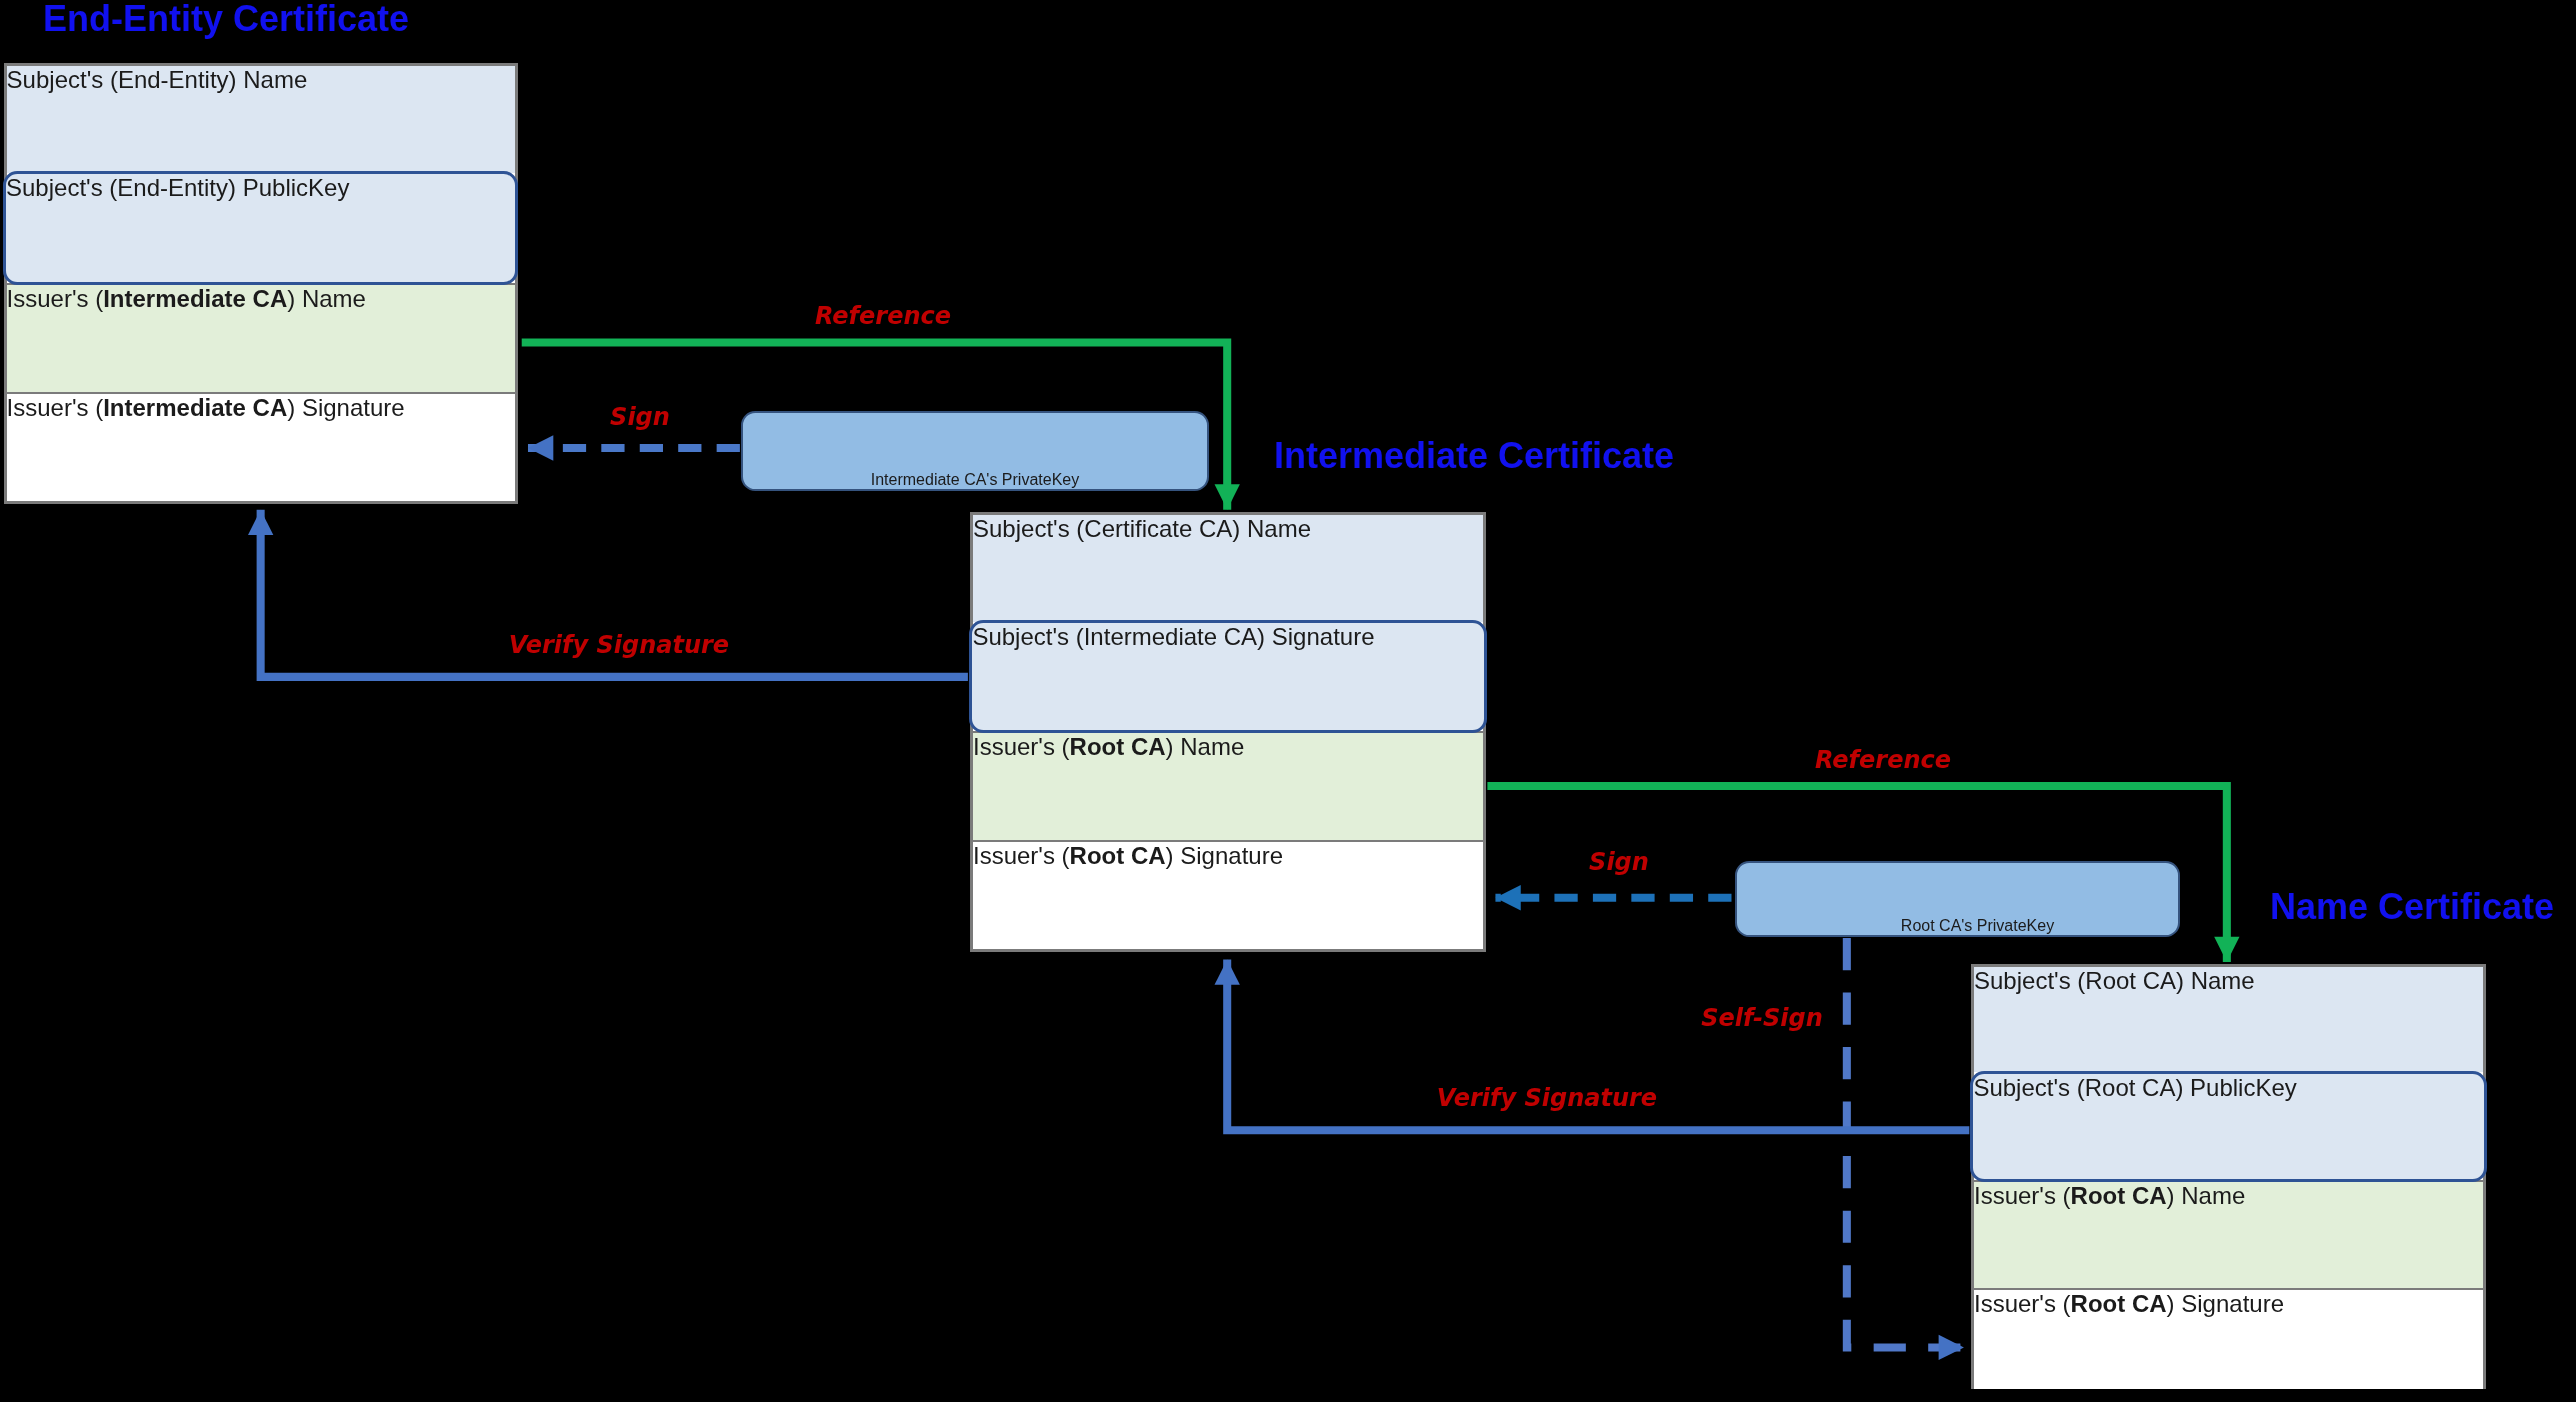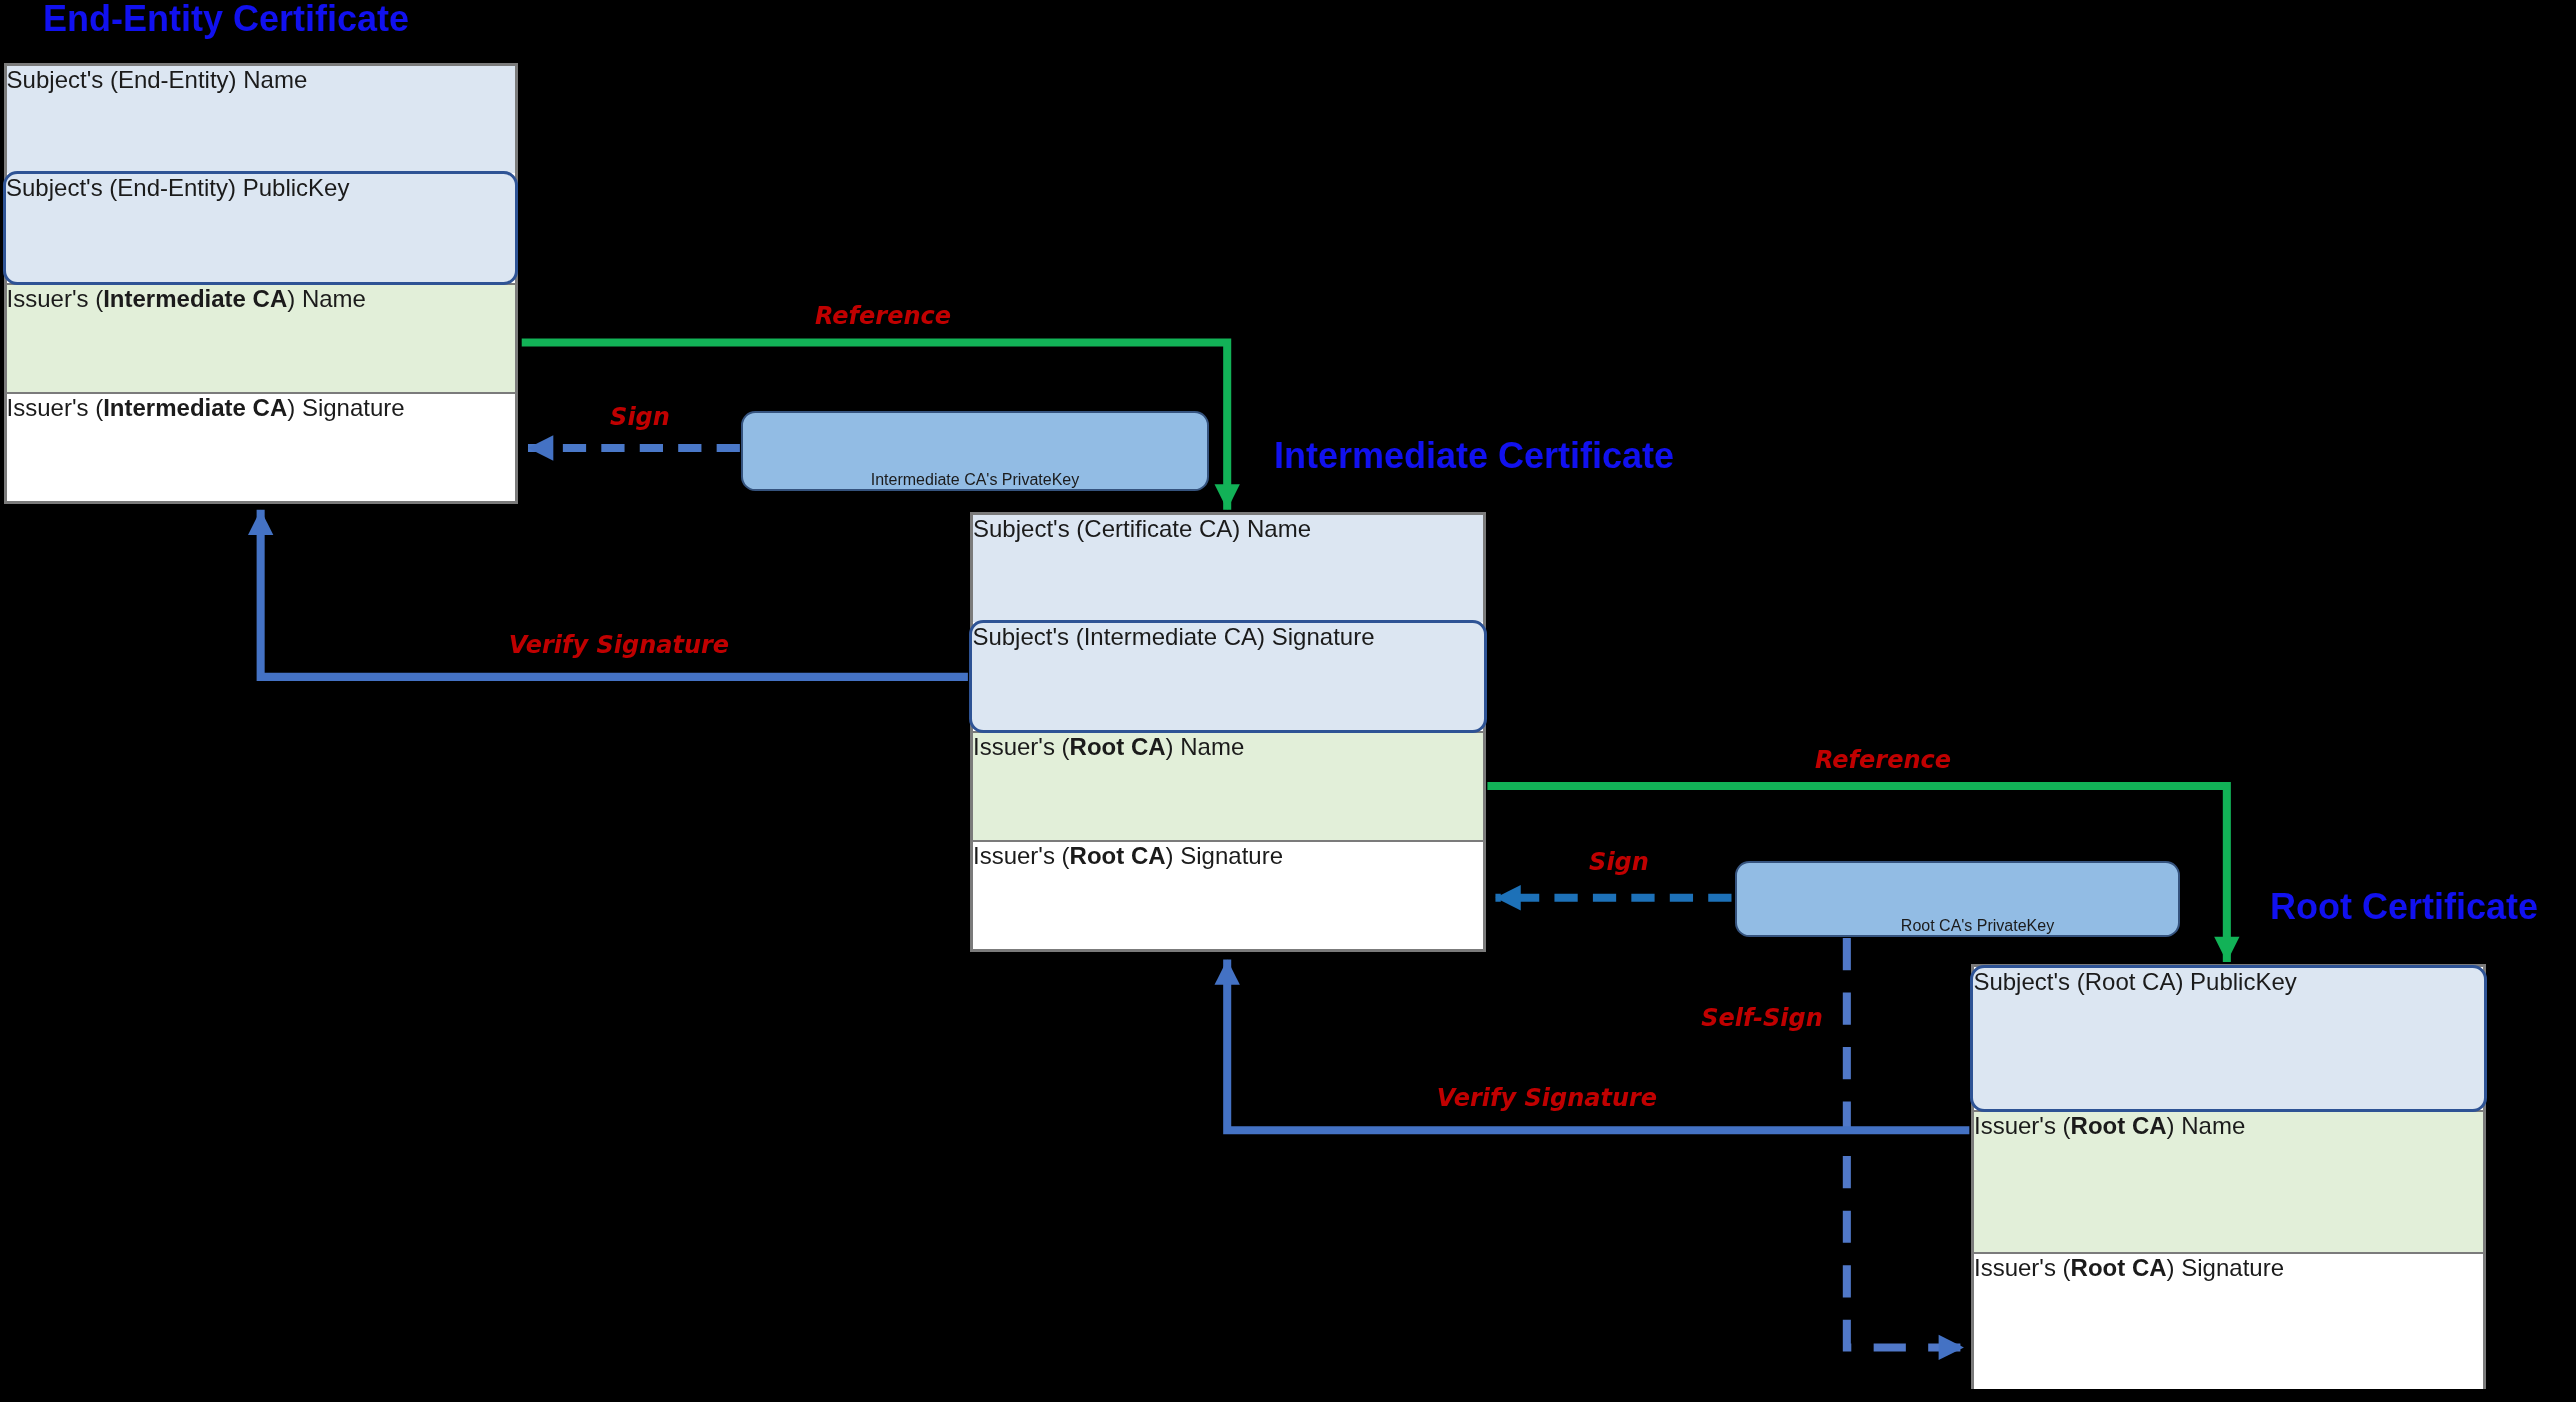--- a/index.html
+++ b/index.html
@@ -50,21 +50,21 @@
     <path d="M 1663 879 H 2490 V 1076" fill="none" stroke="#12b257" stroke-width="9" marker-end="url(#ah-green)"></path>
     <path d="M 827 501 H 590" fill="none" stroke="#4a78c8" stroke-width="9" stroke-dasharray="26 17" marker-end="url(#ah-royal)"></path>
     <path d="M 1936 1004 H 1672" fill="none" stroke="#1d71b8" stroke-width="9" stroke-dasharray="26 17" marker-end="url(#ah-sign2)"></path>
     <path d="M 2065 1049 V 1507 H 2196" fill="none" stroke="#5078c8" stroke-width="9" stroke-dasharray="36 25" marker-end="url(#ah-selfsign)"></path>
     <path d="M 1082 757 H 291 V 570" fill="none" stroke="#4472c4" stroke-width="9" marker-end="url(#ah-royal)"></path>
     <path d="M 2202 1264 H 1372 V 1073" fill="none" stroke="#4472c4" stroke-width="9" marker-end="url(#ah-royal)"></path>
   </svg>
 
   <div class="cert-title" style="left:43px;top:-1.8px;">End-Entity Certificate</div>
   <div class="cert-title" style="left:1274px;top:435px;">Intermediate Certificate</div>
-  <div class="cert-title" style="left:2270px;top:886px;">Root Certificate</div>
+  <div class="cert-title" style="left:2270px;top:886px;">Name Certificate</div>
 
   <div class="cert-box" style="left:3.6px;top:63px;width:514px;height:441px;">
     <div class="cert-row row-blue">
       <span>Subject's (End-Entity) Name</span>
         <b></b>
         <span></span>
     </div>
     <div class="cert-row row-blue row-publickey">
       <span>Subject's (End-Entity) PublicKey</span>
         <b></b>
@@ -99,20 +99,25 @@
         <span>) Name</span>
     </div>
     <div class="cert-row row-white">
       <span>Issuer's (</span>
         <b>Root CA</b>
         <span>) Signature</span>
     </div>
   </div>
 
   <div class="cert-box" style="left:1971px;top:964px;width:515px;height:434px;">
+    <div class="cert-row row-blue">
+      <span>Subject's (Root CA) Name</span>
+        <b></b>
+        <span></span>
+    </div>
     <div class="cert-row row-blue row-publickey">
       <span>Subject's (Root CA) PublicKey</span>
         <b></b>
         <span></span>
     </div>
     <div class="cert-row row-green">
       <span>Issuer's (</span>
         <b>Root CA</b>
         <span>) Name</span>
     </div>

